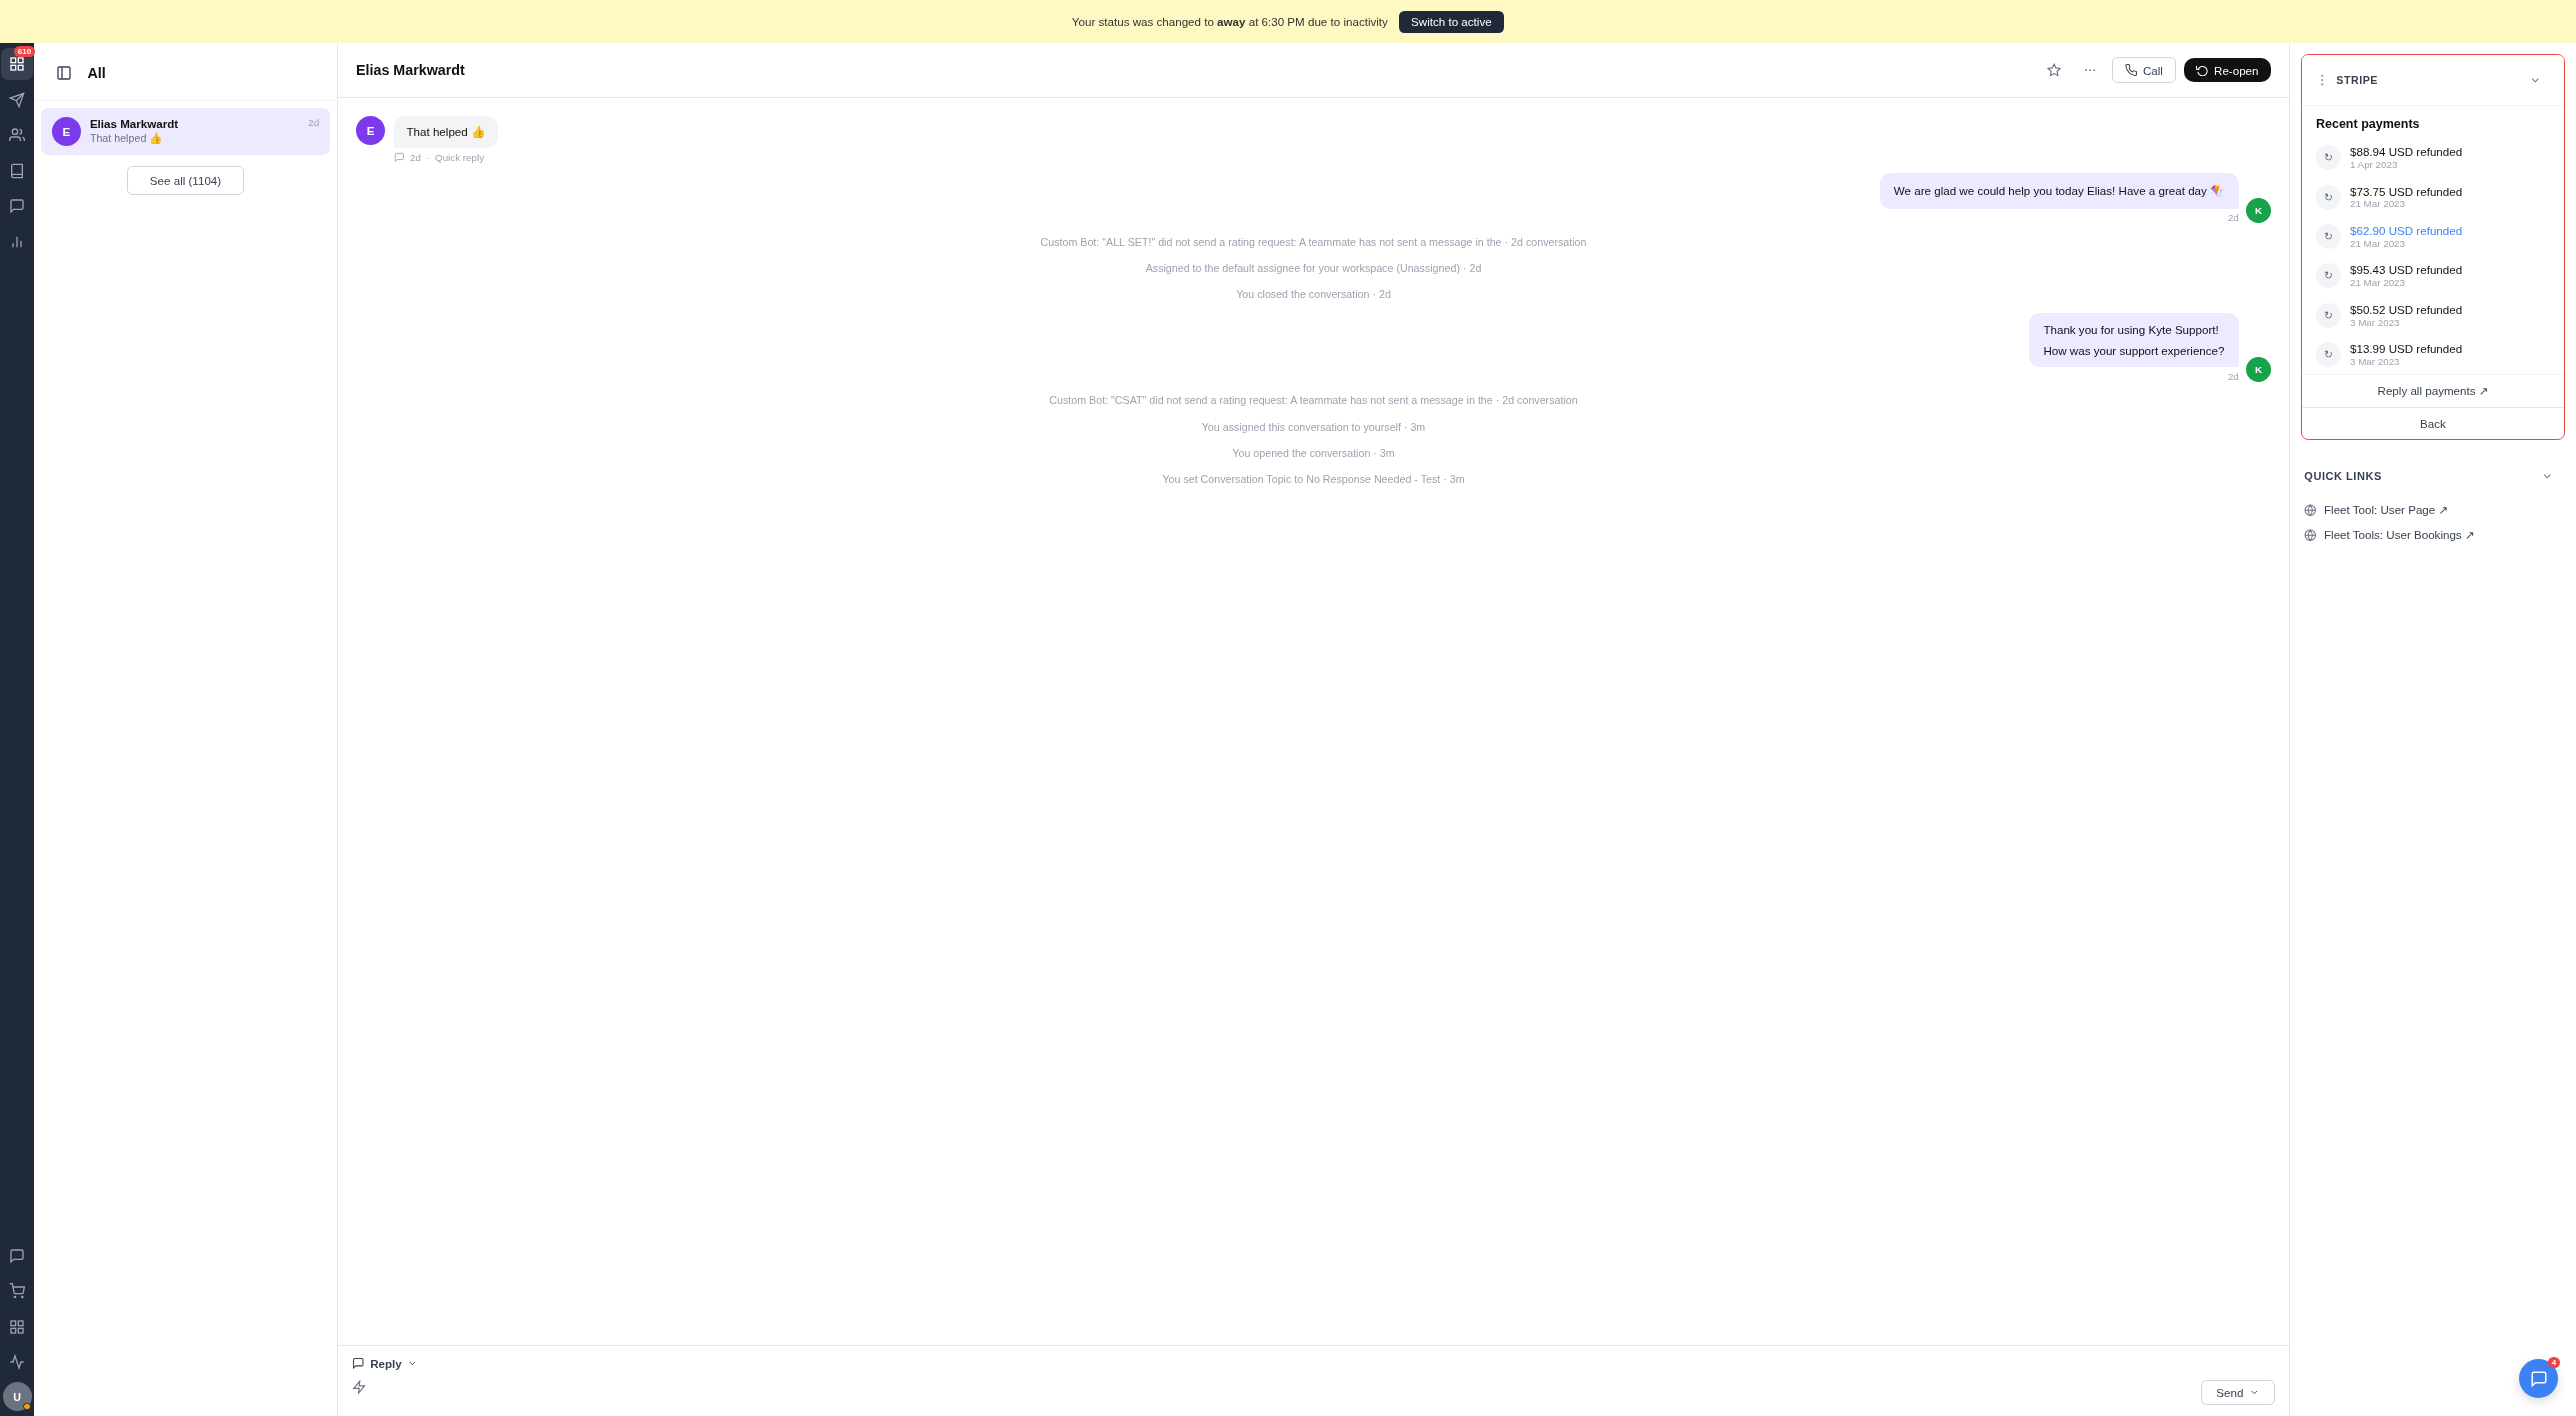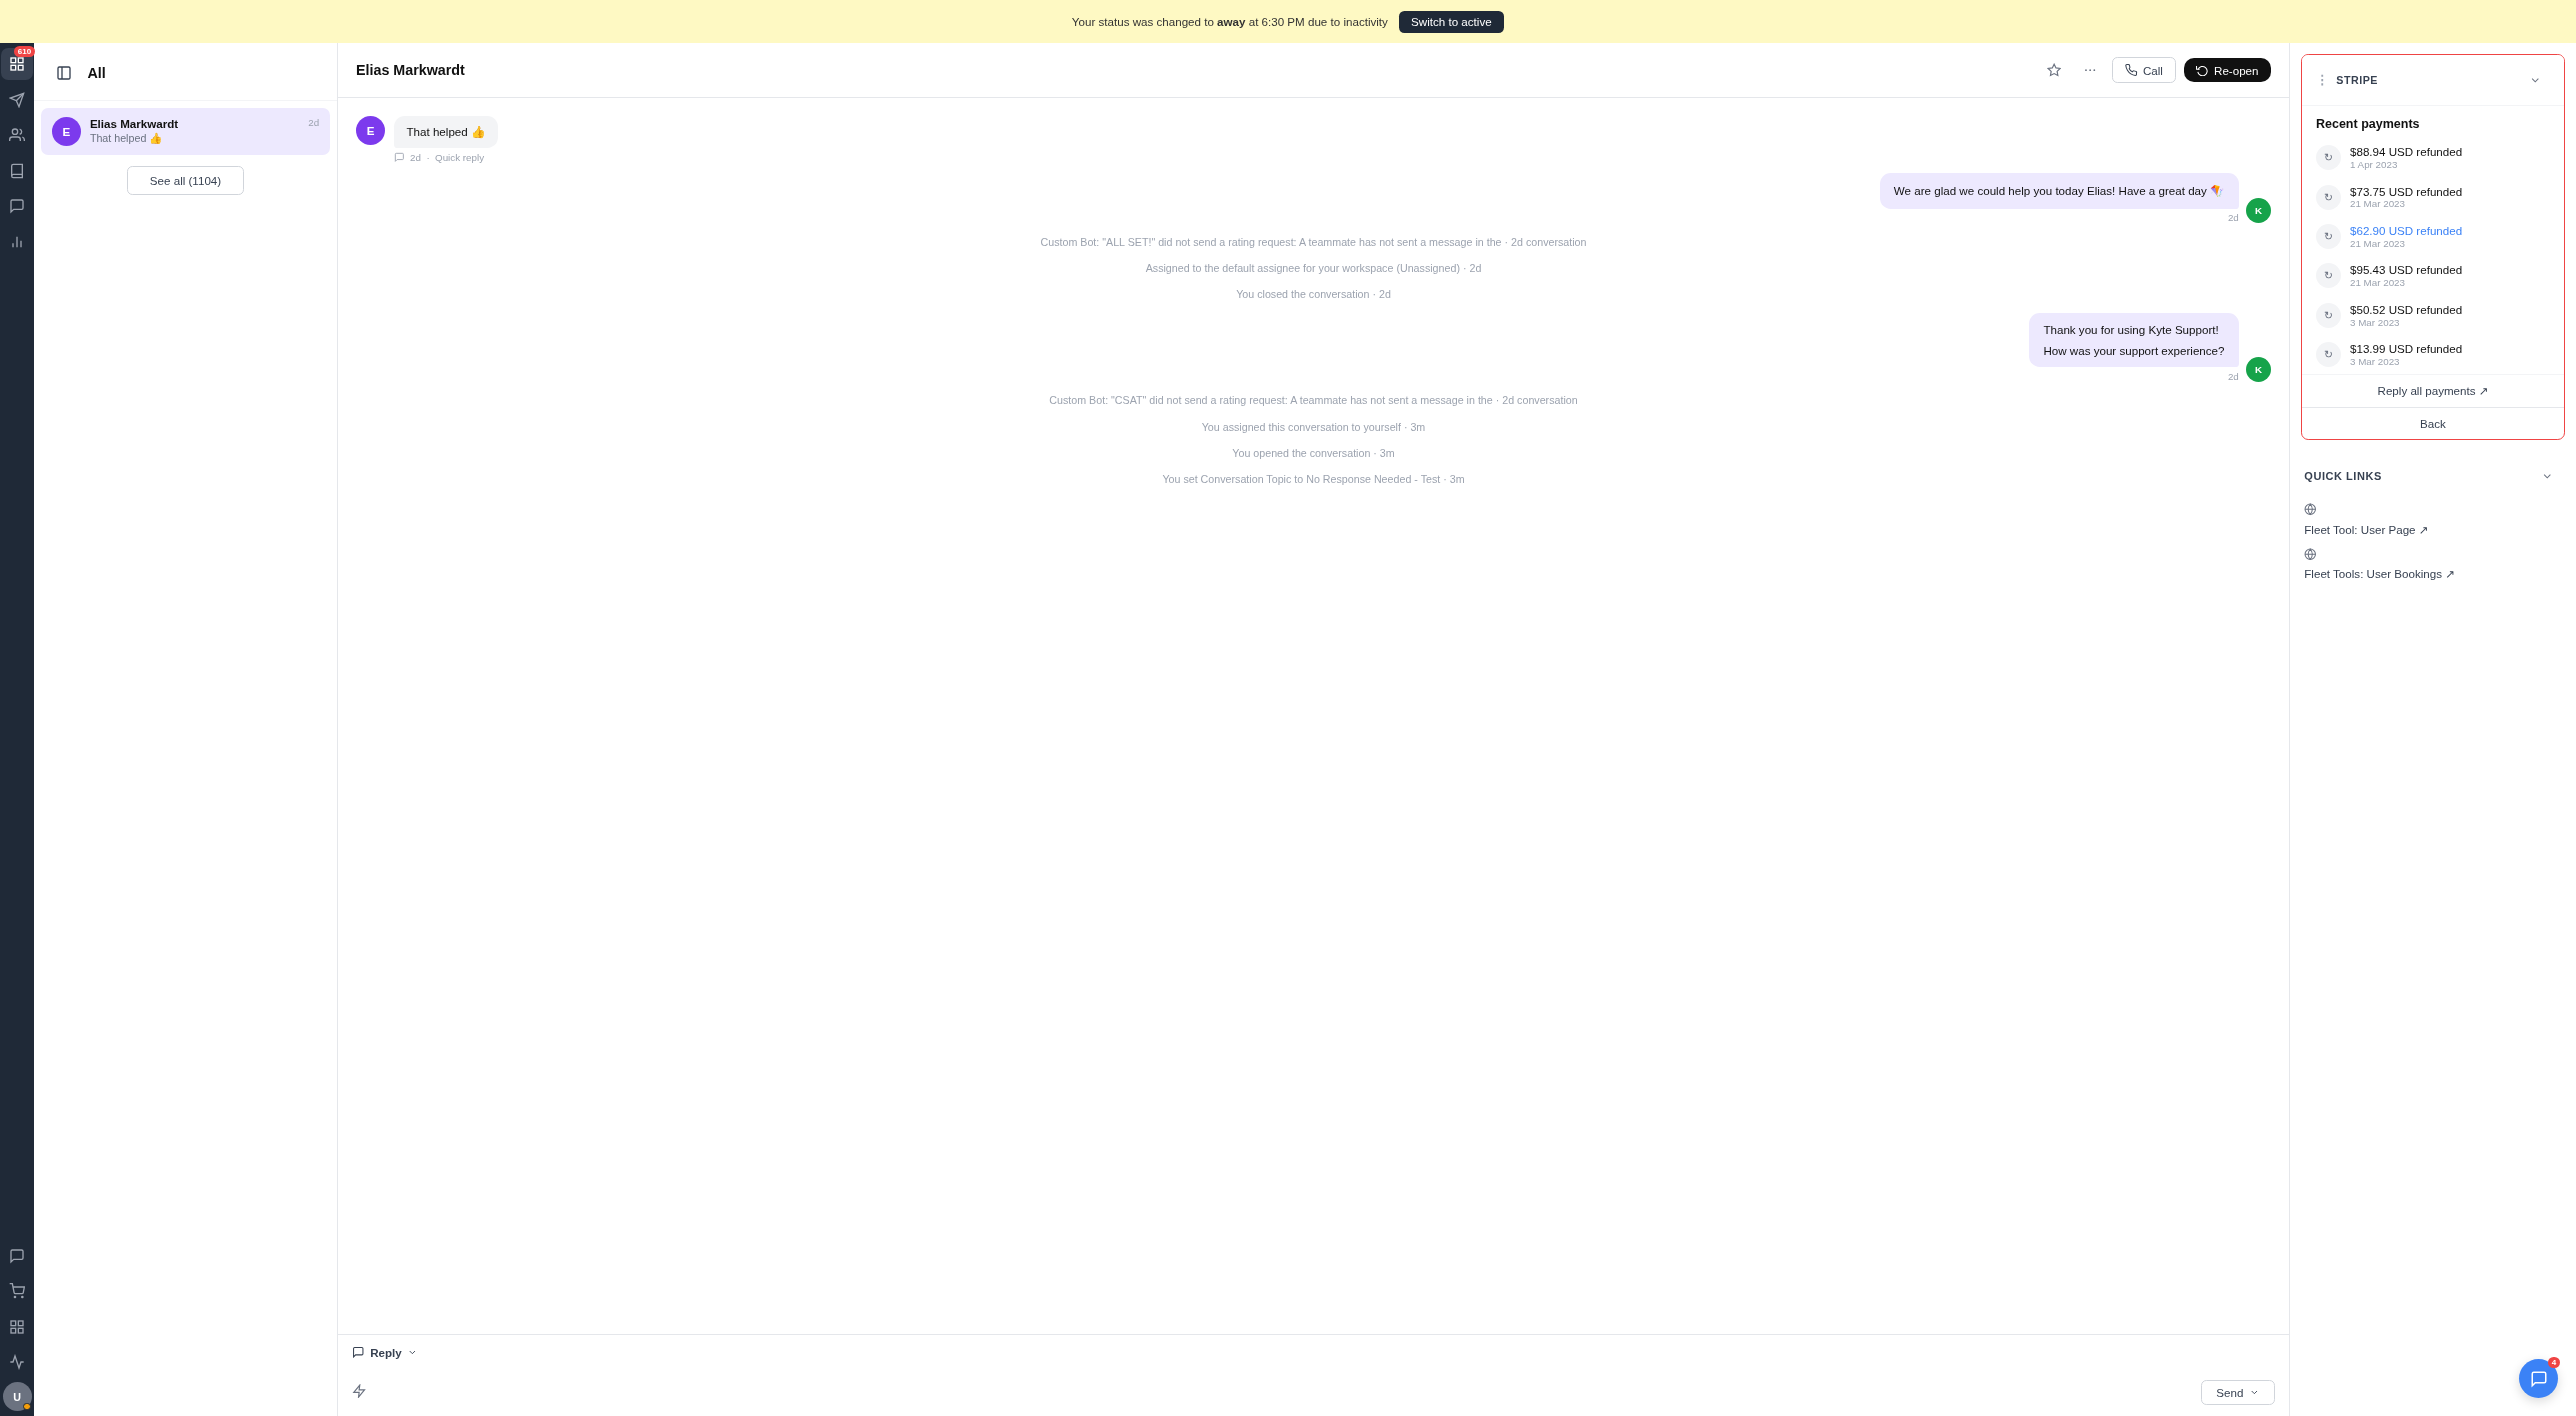--- a/index.html
+++ b/index.html
@@ -309,23 +309,23 @@
       border: none;
       outline: none;
       resize: none;
       font-size: 11.6px;
       color: #9ca3af;
       background: transparent;
       min-height: 36px;
     }
     .chat-input-footer {
       display: flex;
-      align-items: center;
+      align-items: flex-start;
       justify-content: space-between;
-      margin-top: 21px;
+      margin-top: 10px;
     }
     .send-btn {
       border: 0.9px solid #d1d5db;
       border-radius: 5.4px;
       padding: 5.4px 14.3px;
       background: #fff;
       cursor: pointer;
       font-size: 11.6px;
       color: #374151;
       font-weight: 500;
@@ -451,27 +451,26 @@
       align-items: center;
       justify-content: space-between;
       font-size: 11px;
       font-weight: 700;
       color: #374151;
       text-transform: uppercase;
       letter-spacing: 0.05em;
     }
     .quick-link-item {
       display: flex;
-      align-items: flex-start;
+      align-items: center;
       gap: 7.2px;
       padding: 5.4px 3.6px;
       font-size: 11.6px;
       color: #374151;
       cursor: pointer;
-      flex-direction: column;
     }
 
     
     .chat-bubble-btn {
       position: fixed;
       bottom: 18px;
       right: 18px;
       width: 39px; height: 39px;
       border-radius: 50%;
       background: #3b82f6;

